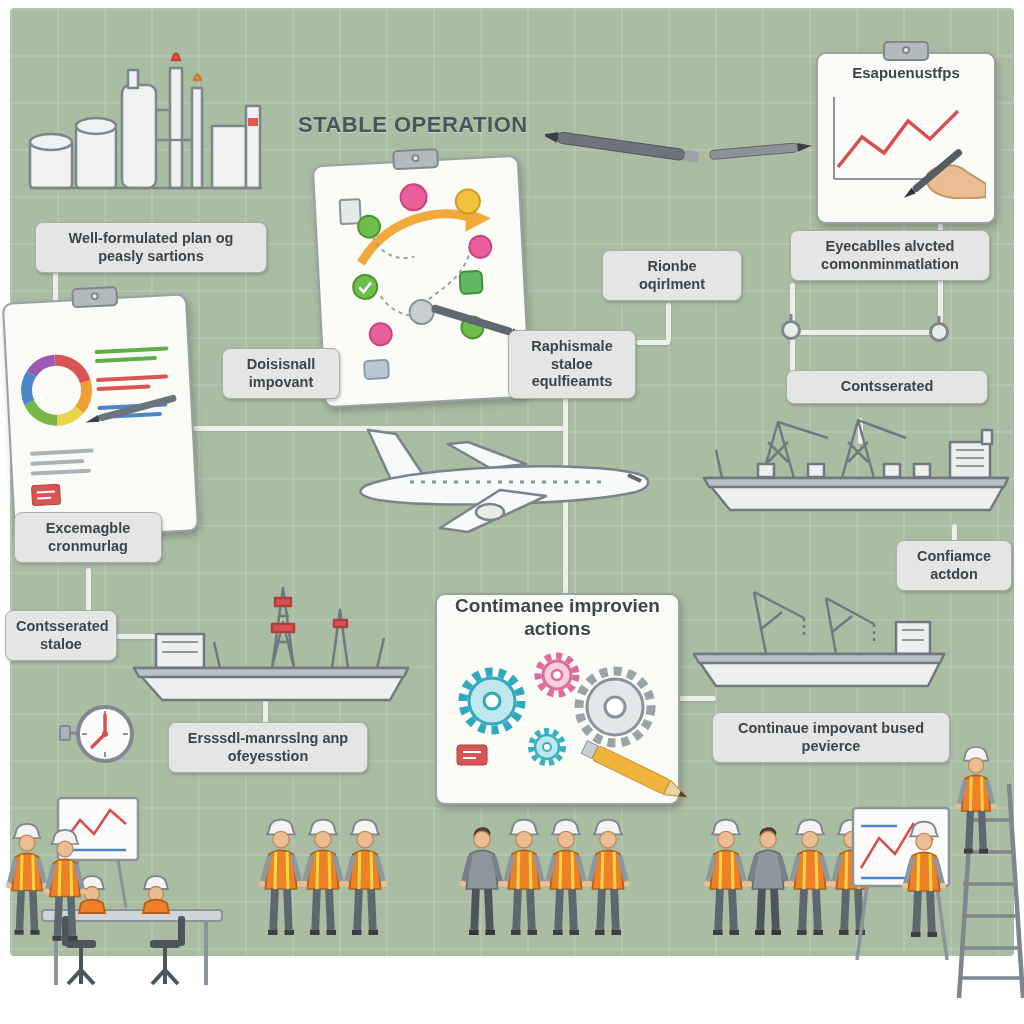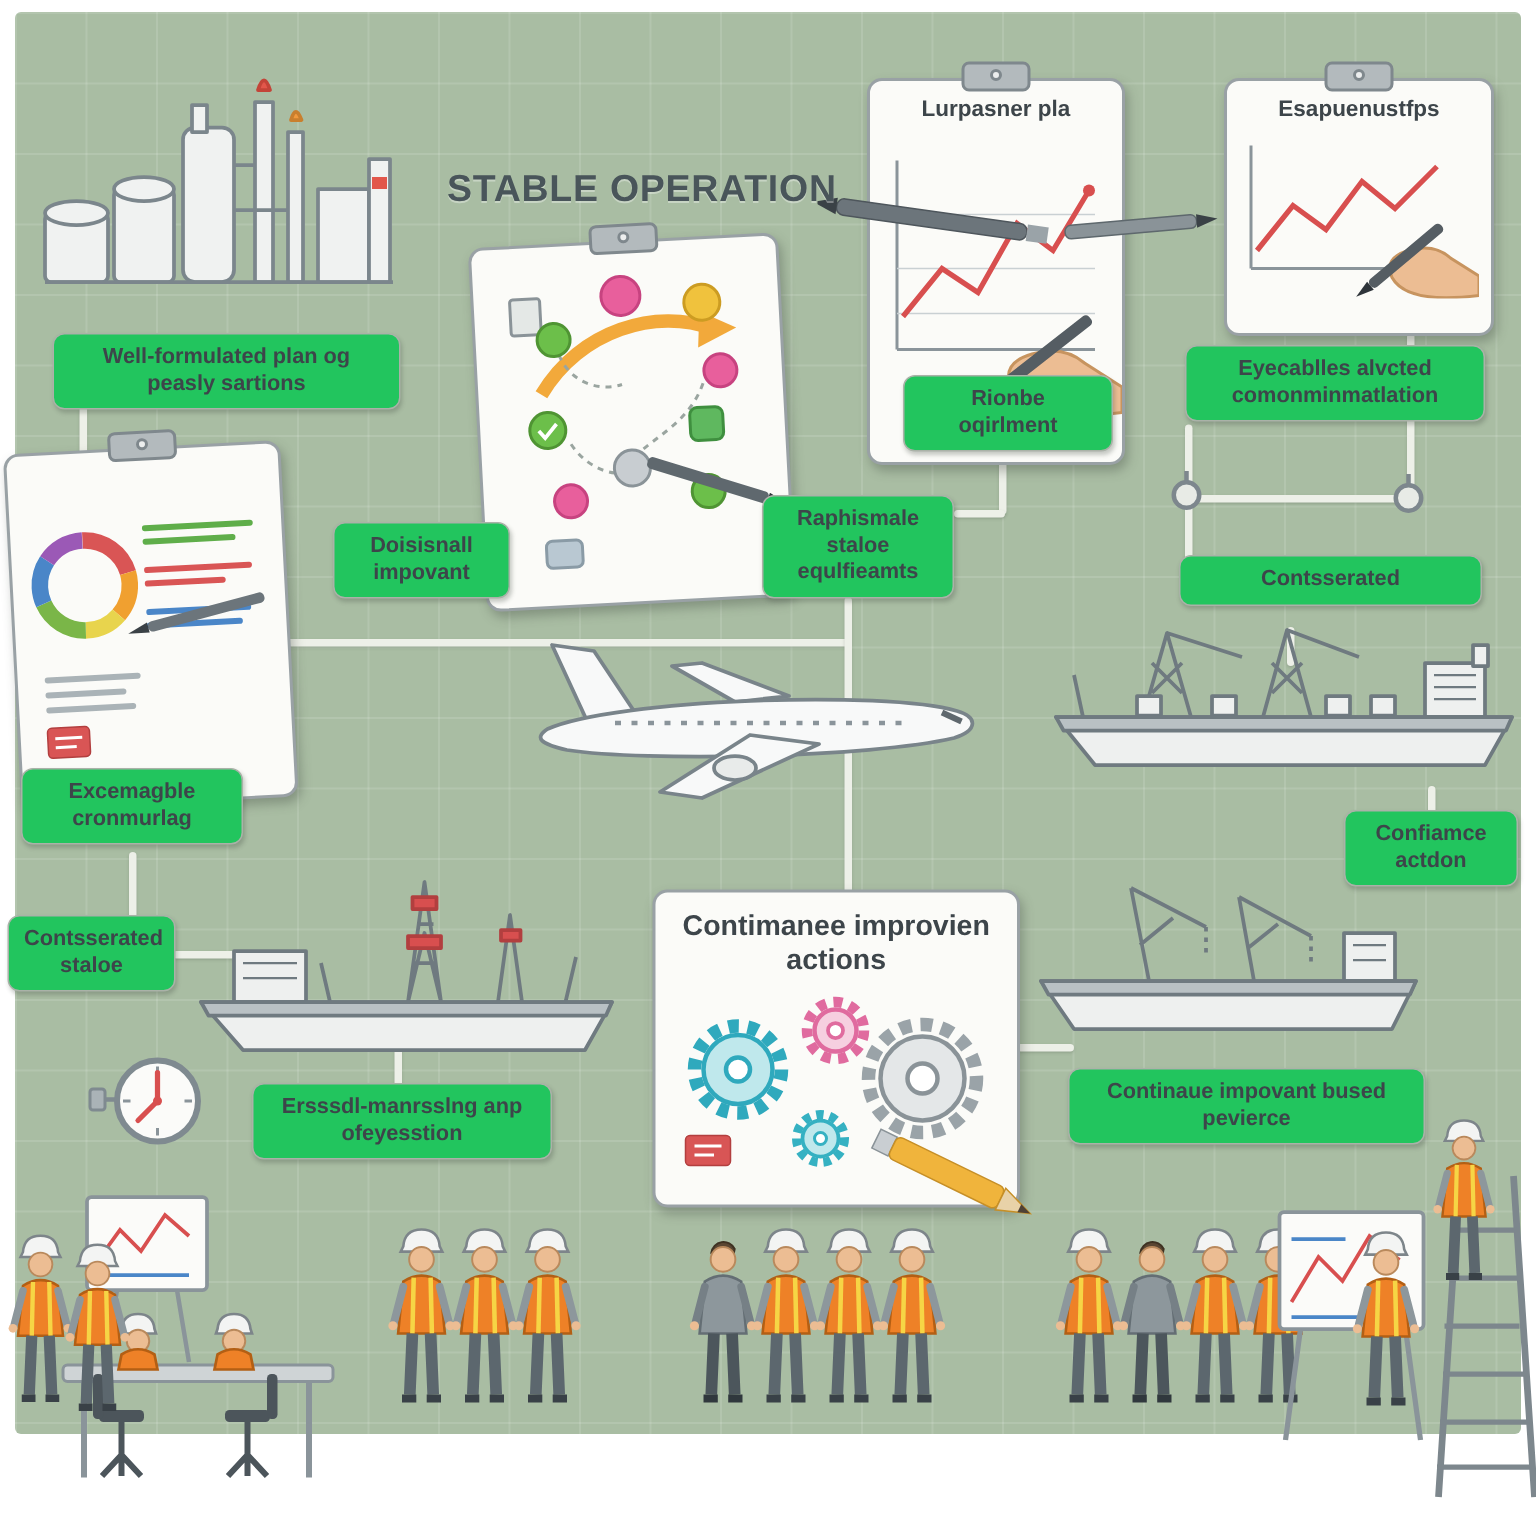--- a/index.html
+++ b/index.html
@@ -4,29 +4,29 @@
 <style>
   html,body{margin:0;padding:0;background:#fff;}
   .frame{position:relative;width:1024px;height:1024px;background:#ffffff;overflow:hidden;
          font-family:"Liberation Sans",sans-serif;}
   .panel{position:absolute;left:10px;top:8px;width:1004px;height:948px;background:#a9bda3;
          background-image:
            linear-gradient(rgba(255,255,255,.12) 1.5px, transparent 1.5px),
            linear-gradient(90deg, rgba(255,255,255,.12) 1.5px, transparent 1.5px);
          background-size:47px 47px;border-radius:4px;}
   .abs{position:absolute;}
-  .title{position:absolute;font-size:25px;font-weight:800;color:#49555a;letter-spacing:.5px;
+  .title{position:absolute;font-size:22px;font-weight:800;color:#49555a;letter-spacing:.5px;
          text-shadow:0 1px 0 rgba(255,255,255,.35);}
-  .label{position:absolute;background:#22c55e;border:1.5px solid #aab2a8;border-radius:8px;
+  .label{position:absolute;background:#e5e5e5;border:1.5px solid #aab2a8;border-radius:8px;
          padding:7px 10px;font-weight:700;color:#3d454a;text-align:center;font-size:14.5px;
          line-height:1.22;box-shadow:1px 2px 3px rgba(70,80,70,.3);box-sizing:border-box;}
   .board{position:absolute;background:#fbfbf8;border:2px solid #99a1a5;border-radius:10px;
          box-shadow:2px 4px 7px rgba(60,70,60,.35);box-sizing:border-box;overflow:visible;}
   .board-title{font-weight:800;font-size:15px;color:#3d454a;text-align:center;padding:10px 8px 2px;}
-  .bigbox-title{font-weight:800;font-size:19px;color:#3d454a;text-align:center;padding:12px 10px 0;line-height:1.2;}
+  .bigbox-title{font-weight:800;font-size:19px;color:#3d454a;text-align:center;padding:0 10px 0;line-height:1.2;}
   .clip{position:absolute;top:-13px;left:50%;transform:translateX(-50%);width:46px;height:20px;
         background:#b3babd;border:2px solid #7f888d;border-radius:5px;box-sizing:border-box;}
   .clip::after{content:"";position:absolute;left:50%;top:3px;transform:translateX(-50%);
         width:8px;height:8px;border-radius:50%;background:#eceeee;border:2px solid #7f888d;box-sizing:border-box;}
   .conn{position:absolute;background:#edf0e8;border-radius:3px;box-shadow:0 1px 2px rgba(80,90,80,.25);}
   .conn.h{height:5px}.conn.v{width:5px}
   .valve{position:absolute;width:20px;height:20px;border:3px solid #7d878d;border-radius:50%;
          background:#e8ebe6;box-sizing:border-box;}
   .valve::after{content:"";position:absolute;left:50%;top:-9px;width:3px;height:8px;background:#7d878d;transform:translateX(-50%);}
   .tilt-l{transform:rotate(-3deg);}
@@ -121,37 +121,20 @@
       <circle cx="58" cy="170" r="11" fill="#e85f9c" stroke="#c74380" stroke-width="2"></circle>
       <circle cx="150" cy="168" r="11" fill="#6cbf4a" stroke="#4f9433" stroke-width="2"></circle>
       <rect x="40" y="196" width="24" height="18" rx="4" fill="#b9c8d2" stroke="#8a9ba6" stroke-width="2"></rect>
       <g transform="rotate(20 148 160)">
         <rect x="108" y="156" width="84" height="8" rx="3" fill="#5f686e"></rect>
         <polygon points="192,156 206,160 192,164" fill="#2e343a"></polygon>
       </g>
     </svg>
   </div>
 
-  <div class="board" style="left:578px;top:52px;width:172px;height:258px">
-    <div class="clip"></div>
-    <div class="board-title">Lurpasner pla</div>
-    <svg width="168" height="196" viewBox="0 0 168 196">
-      <path d="M18 150 V24 M18 150 H150" stroke="#8a949a" stroke-width="2" fill="none"></path>
-      <g stroke="#c9d0d3" stroke-width="1">
-          <path d="M18 60 H150 M18 96 H150 M18 126 H150"></path>
-        </g>
-      <polyline points="22,128 48,96 72,112 98,66 122,84 146,44" stroke="#d84f4f" stroke-width="3.5" fill="none"></polyline>
-      <circle cx="146" cy="44" r="4" fill="#d84f4f"></circle>
-      <path d="M168 192 q-62 8 -74 -16 q-7 -17 14 -23 q21 -6 35 6 l25 16 z" fill="#ecbd93" stroke="#c7945f" stroke-width="2"></path>
-      <g transform="rotate(-38 120 150)">
-        <rect x="78" y="146" width="76" height="8" rx="3" fill="#555d63"></rect>
-        <polygon points="78,146 64,150 78,154" fill="#2e343a"></polygon>
-      </g>
-    </svg>
-  </div>
 
   <div class="board" style="left:816px;top:52px;width:180px;height:172px">
     <div class="clip"></div>
     <div class="board-title">Esapuenustfps</div>
     <svg width="168" height="116" viewBox="0 0 168 116">
       <path d="M16 96 V14 M16 96 H150" stroke="#8a949a" stroke-width="2" fill="none"></path>
       <polyline points="20,84 44,54 66,70 90,38 112,56 140,28" stroke="#d84f4f" stroke-width="3.5" fill="none"></polyline>
       <path d="M168 114 q-48 6 -58 -12 q-6 -13 11 -18 q17 -5 28 5 l19 12 z" fill="#ecbd93" stroke="#c7945f" stroke-width="2"></path>
       <g transform="rotate(-40 122 86)">
         <rect x="88" y="82" width="62" height="7" rx="3" fill="#555d63"></rect>

